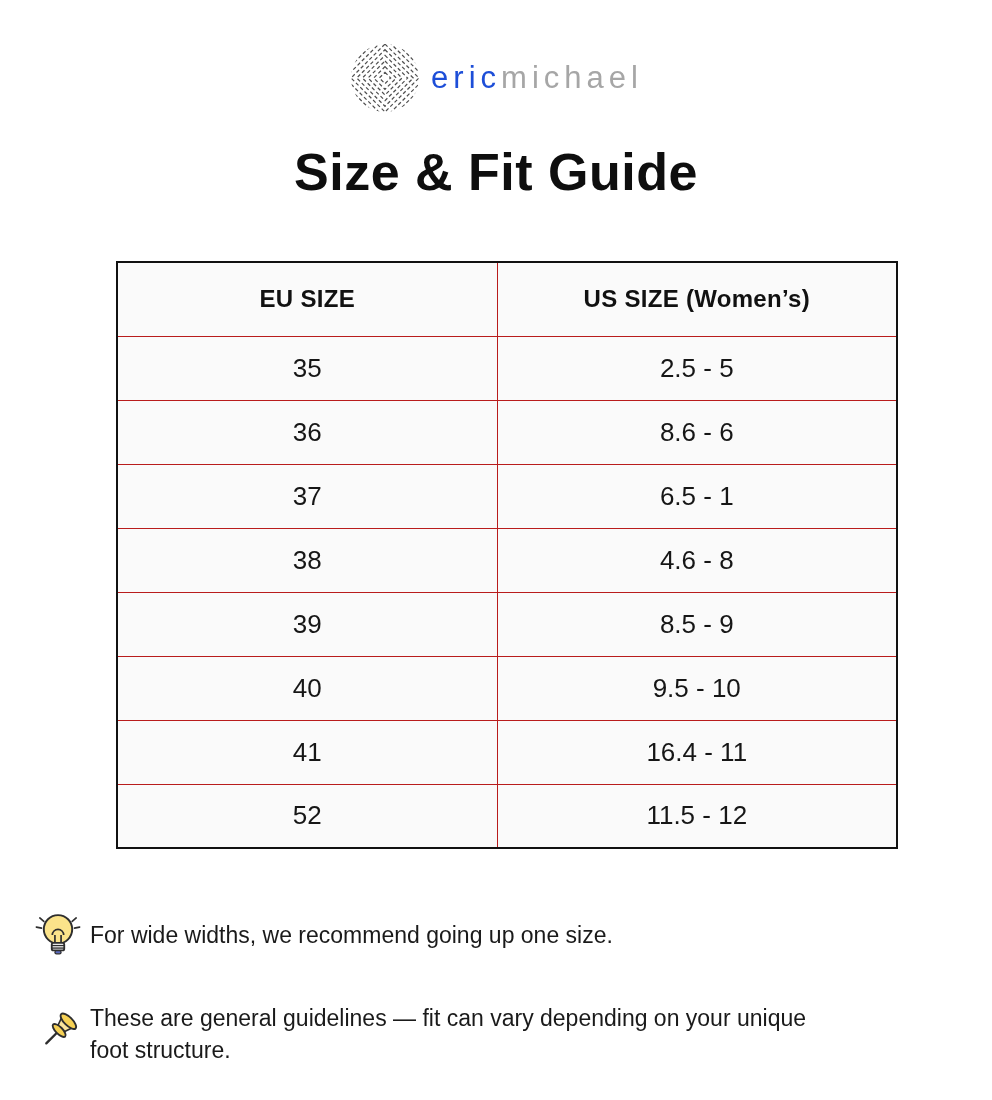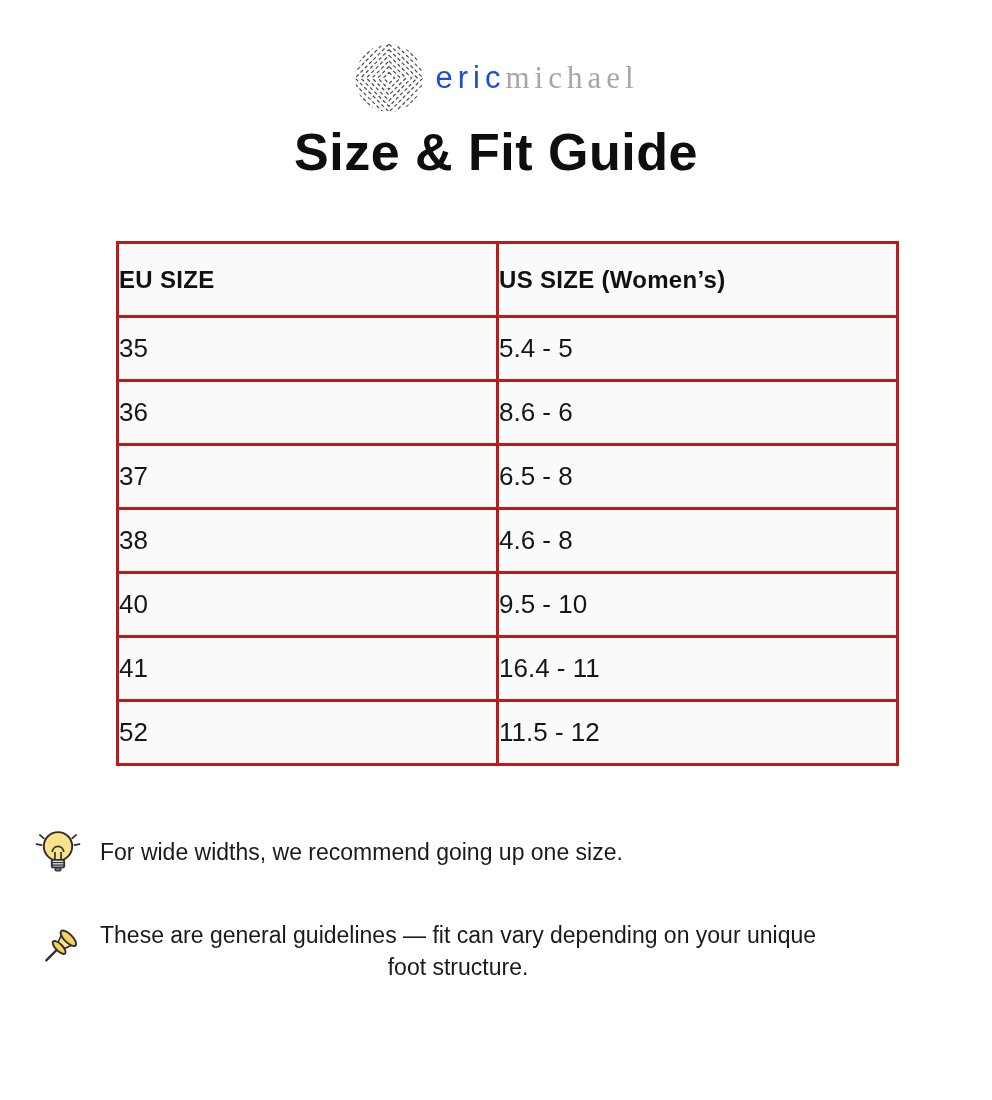--- a/index.html
+++ b/index.html
@@ -22,47 +22,47 @@
     gap: 10px;
   }
   .logo-icon svg { display: block; }
   .logo-text {
     font-size: 31px;
     letter-spacing: 5px;
     font-weight: 400;
     white-space: nowrap;
   }
   .logo-text .primary   { color: #1d4ed8; }
-  .logo-text .secondary { color: #a6a6a6; font-family: Liberation Serif, serif; }
+  .logo-text .secondary { color: #a6a6a6; }
 
   
   .page-title {
-    margin-top: 10px;
+    margin-top: 30px;
     text-align: center;
     font-size: 52px;
     font-weight: 700;
     line-height: 1.1;
     color: #0e0e0e;
     letter-spacing: 0.5px;
   }
 
   
   .size-table-wrap { margin: 60px 0 0 116px; }
   table.size-table {
     border-collapse: collapse;
     width: 780px;
     background: #fafafa;
     border: 2px solid #111111;
     table-layout: fixed;
   }
   table.size-table col.col-eu { width: 380px; }
   table.size-table col.col-us { width: 400px; }
   table.size-table th, table.size-table td {
-    border: 3px solid #b91c1c;
-    text-align: left;
+    border: 1px solid #b91c1c;
+    text-align: center;
     padding: 0;
     background: #fafafa;
   }
   table.size-table th {
     height: 74px;
     font-size: 24px;
     font-weight: 600;
     letter-spacing: 0.3px;
   }
   table.size-table td {
@@ -70,22 +70,21 @@
     font-size: 26px;
     font-weight: 400;
     color: #161616;
   }
 
   
   .notes { margin: 56px 30px 0 30px; }
   .note {
     display: flex;
     align-items: center;
-    gap: 14px;
-    text-align: center;
+    gap: 4px;
   }
   .note + .note { margin-top: 37px; }
   .note-icon {
     flex: 0 0 56px;
     width: 56px;
     height: 60px;
     display: flex;
     align-items: center;
     justify-content: center;
   }
@@ -133,33 +132,37 @@
       </colgroup>
     <thead>
       <tr>
         <th>EU SIZE</th>
         <th>US SIZE (Women’s)</th>
       </tr>
     </thead>
     <tbody>
       <tr>
         <td>35</td>
-        <td>5.4 - 5</td>
+        <td>2.5 - 5</td>
       </tr>
       <tr>
         <td>36</td>
         <td>8.6 - 6</td>
       </tr>
       <tr>
         <td>37</td>
-        <td>6.5 - 8</td>
+        <td>6.5 - 1</td>
       </tr>
       <tr>
         <td>38</td>
         <td>4.6 - 8</td>
+      </tr>
+      <tr>
+        <td>39</td>
+        <td>8.5 - 9</td>
       </tr>
       <tr>
         <td>40</td>
         <td>9.5 - 10</td>
       </tr>
       <tr>
         <td>41</td>
         <td>16.4 - 11</td>
       </tr>
       <tr>

